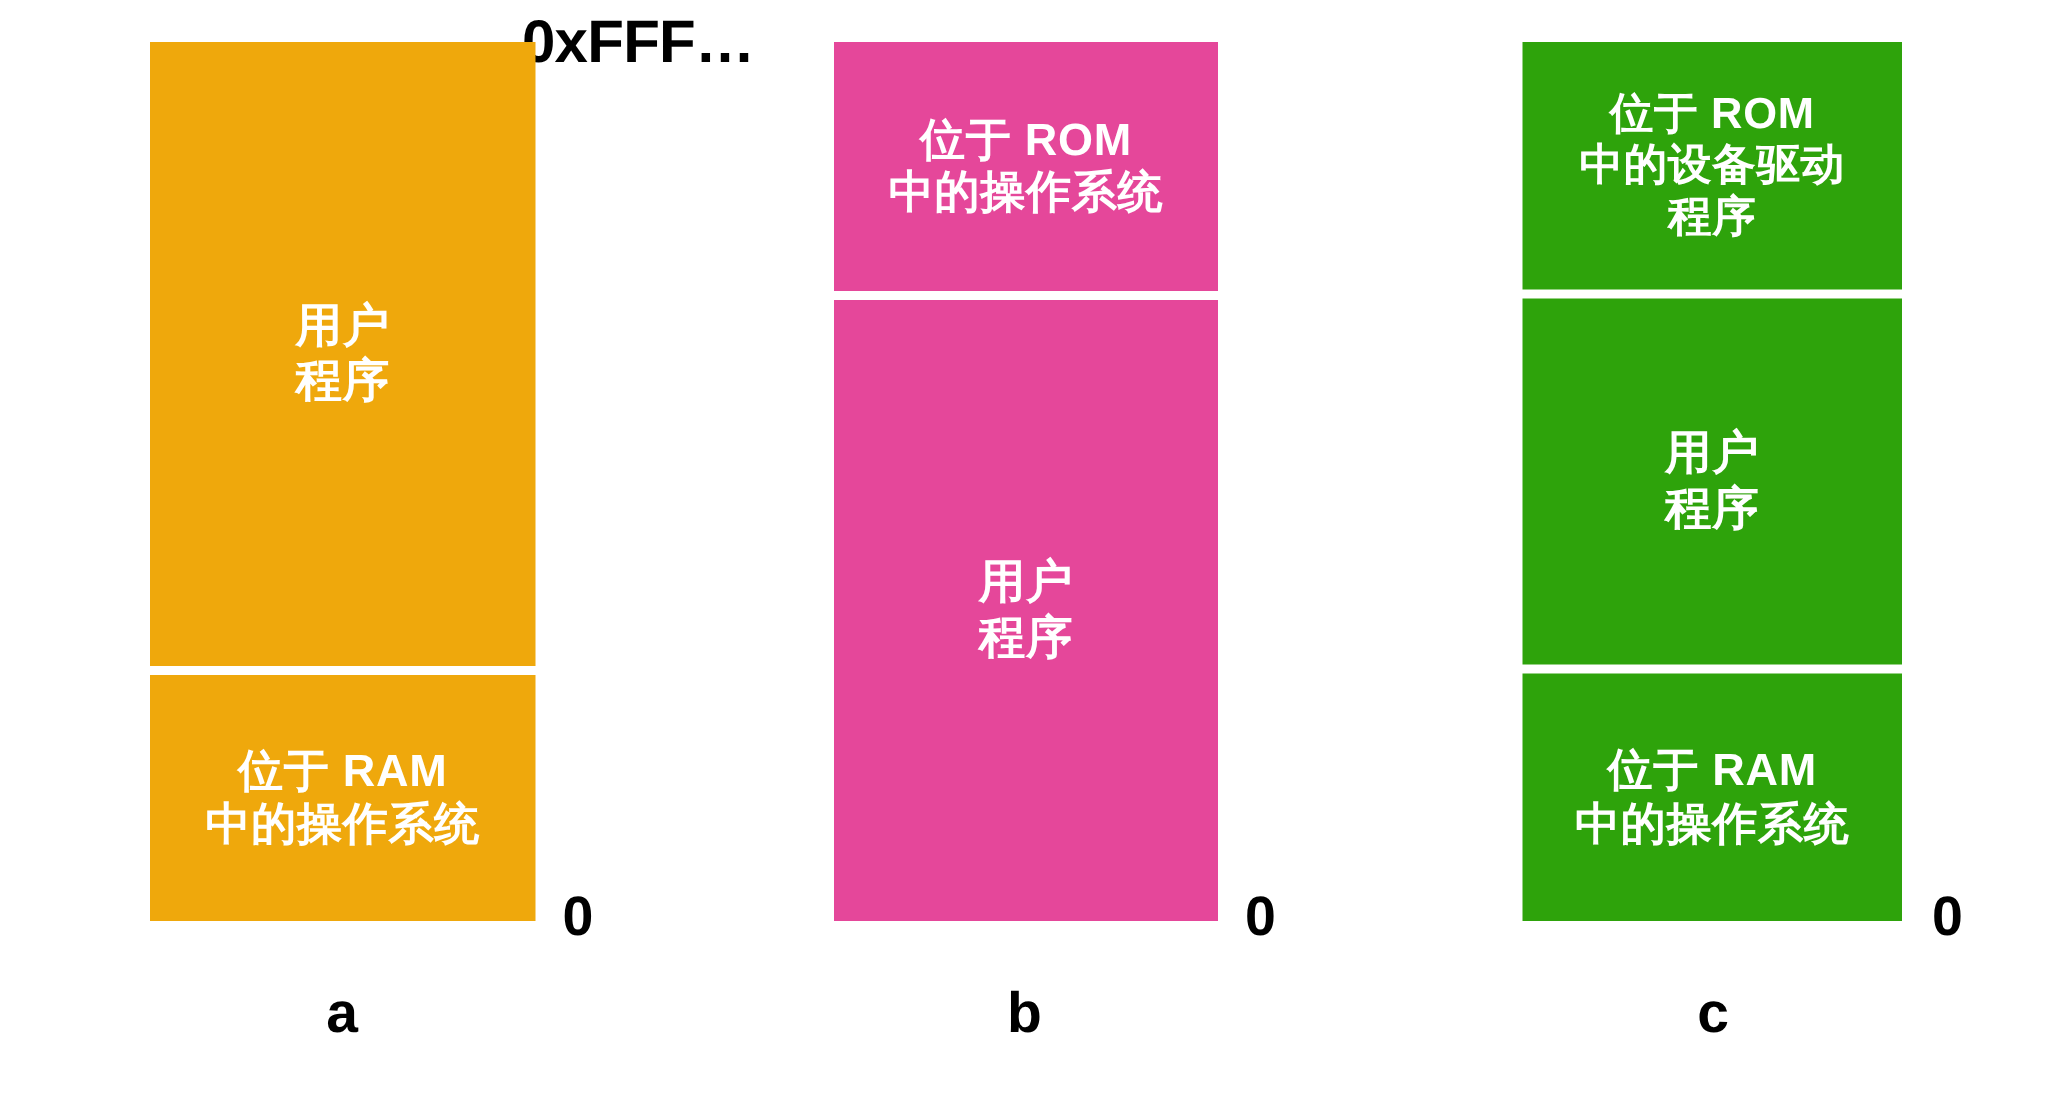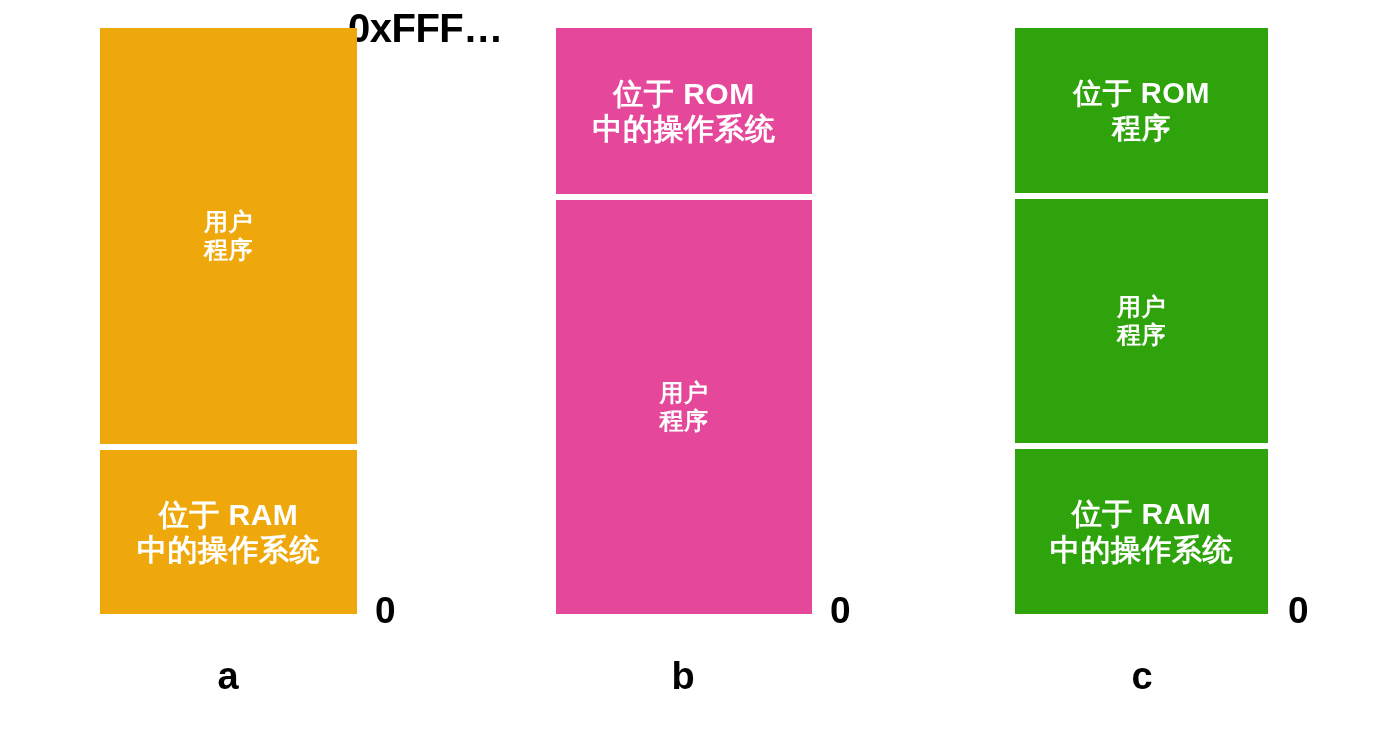--- a/index.html
+++ b/index.html
@@ -48,21 +48,21 @@
     white-space: nowrap;
   }
 
   
   .col-a .block { background: #efa80c; }
   .col-b .block { background: #e5479a; }
   .col-c .block { background: #2ea30b; }
 
   .block.t-28 { font-size: 30px; }
   .block.t-26 { font-size: 29px; }
-  .block.t-30 { font-size: 24px; }
+  .block.t-30 { font-size: 31px; }
 
   
   .addr {
     position: absolute;
     color: #000000;
     font-weight: bold;
     white-space: nowrap;
   }
   .addr-top {
     font-size: 40px;
@@ -115,20 +115,21 @@
     </div>
   </div>
 
   <div class="addr addr-zero" style="left:830px; top:590px;">0</div>
 
   <div class="caption" style="left:633px; top:655px; width:100px;">b</div>
 
   <div class="column col-c" style="left:1015px; top:28px; width:253px; height:586px;">
     <div class="block t-26" style="height:165px;">
       <span class="line">位于 ROM</span>
+      <span class="line">中的设备驱动</span>
       <span class="line">程序</span>
     </div>
     <div class="block t-30" style="height:244px;">
       <span class="line">用户</span>
       <span class="line">程序</span>
     </div>
     <div class="block t-28" style="height:165px;">
       <span class="line">位于 RAM</span>
       <span class="line">中的操作系统</span>
     </div>

